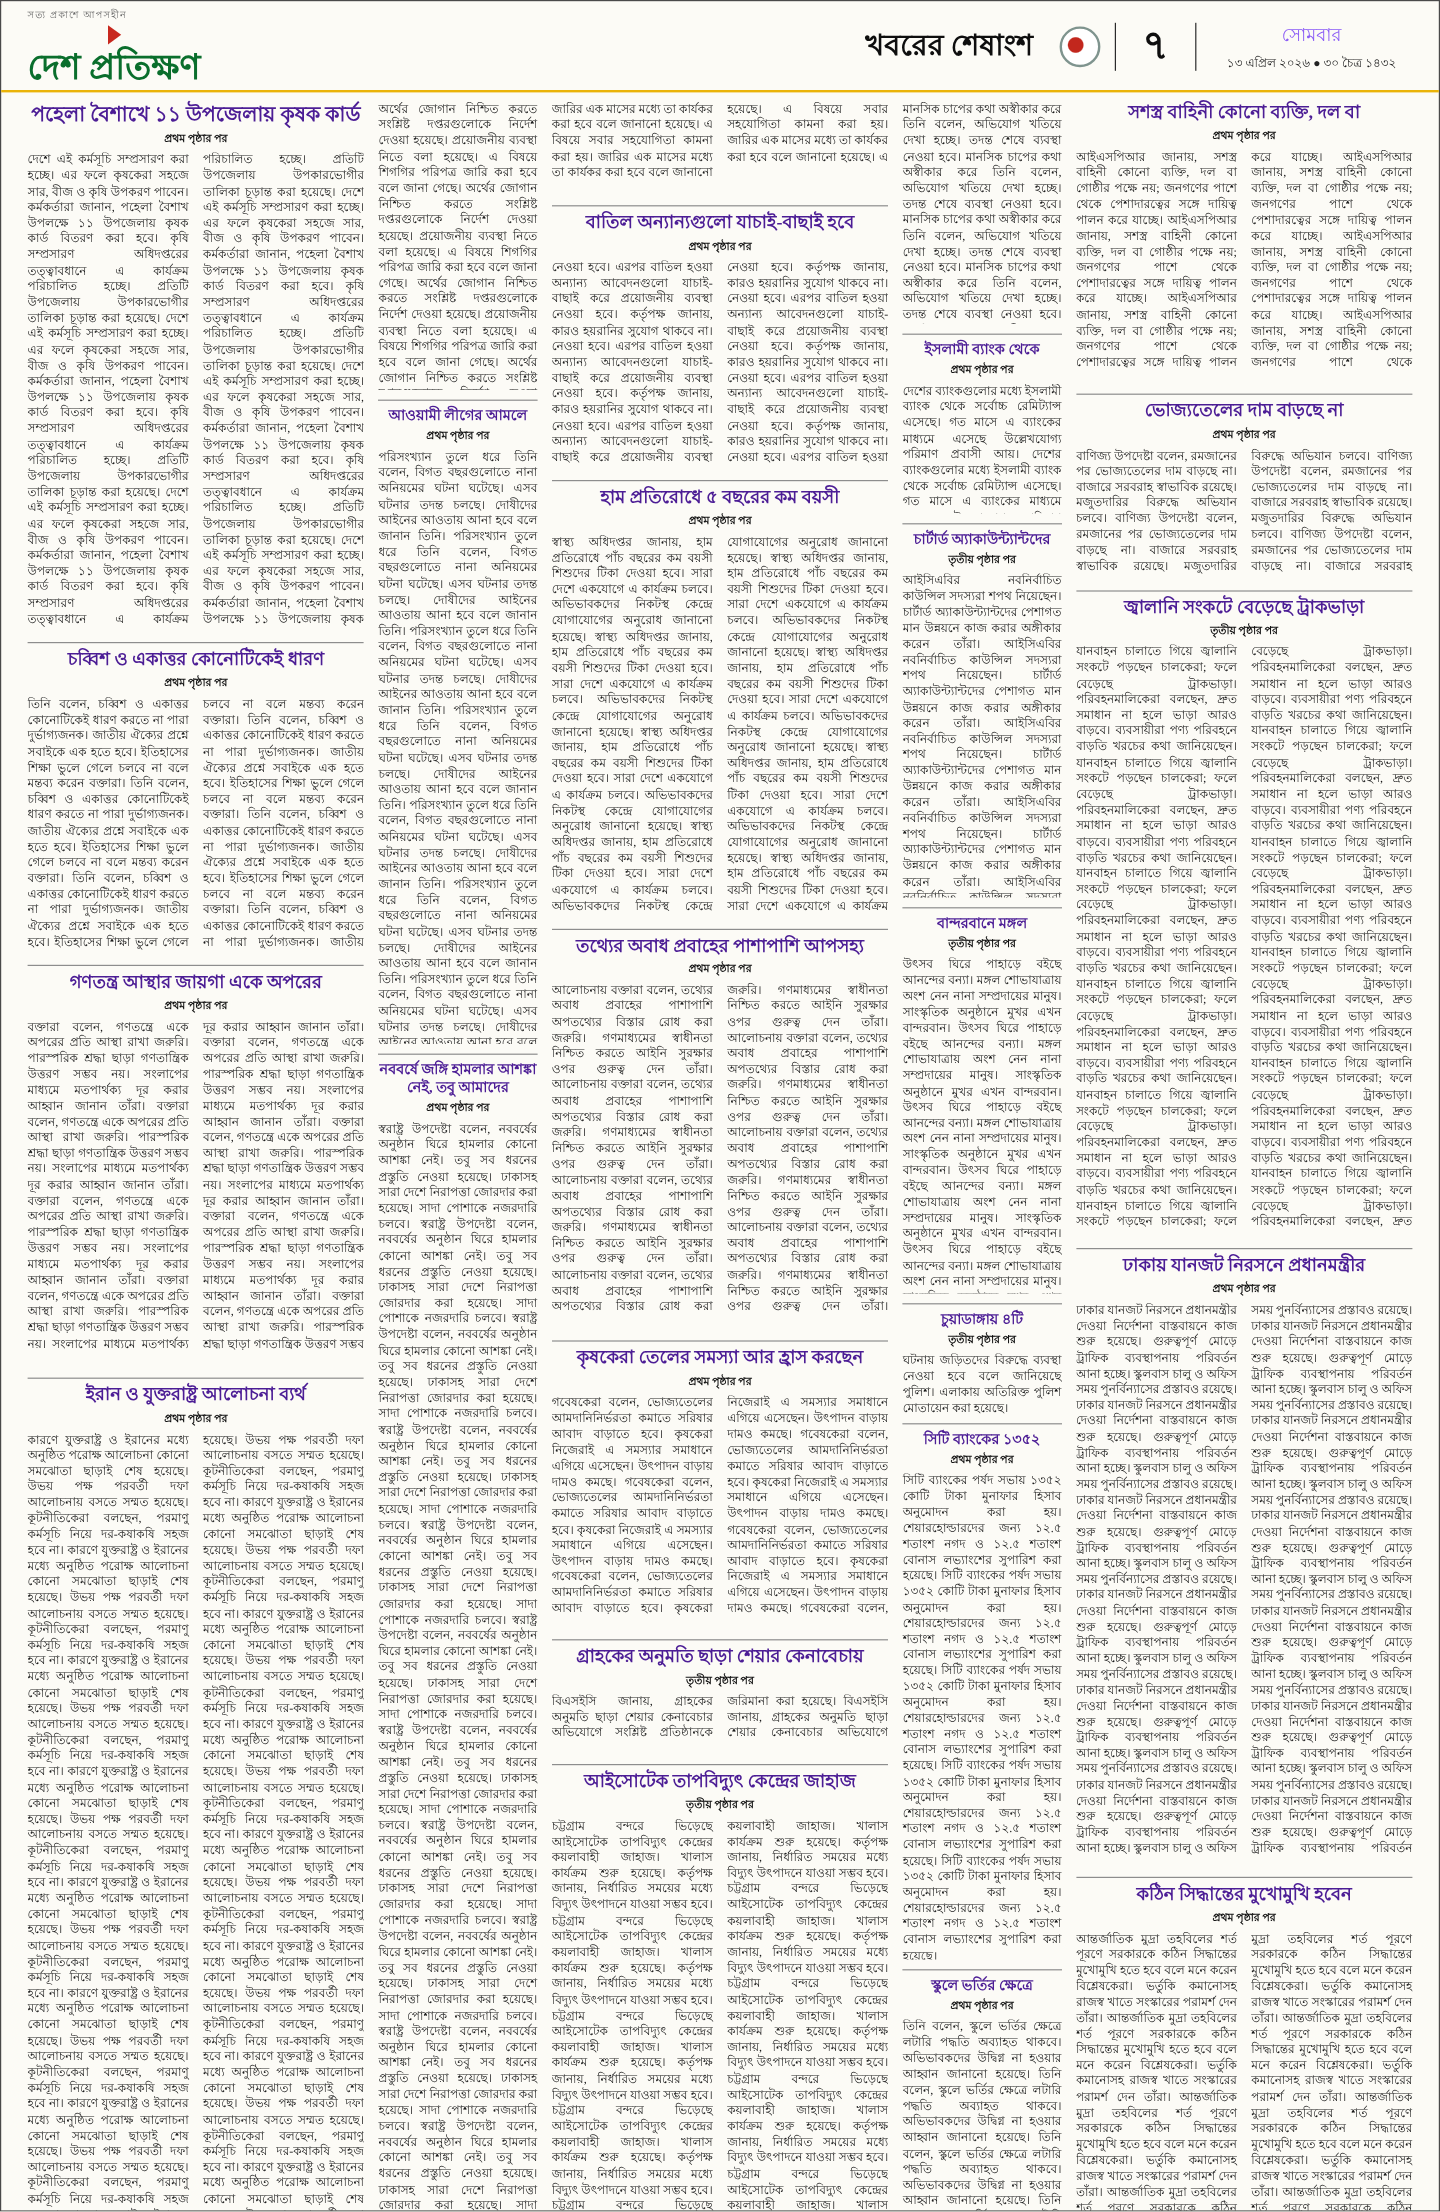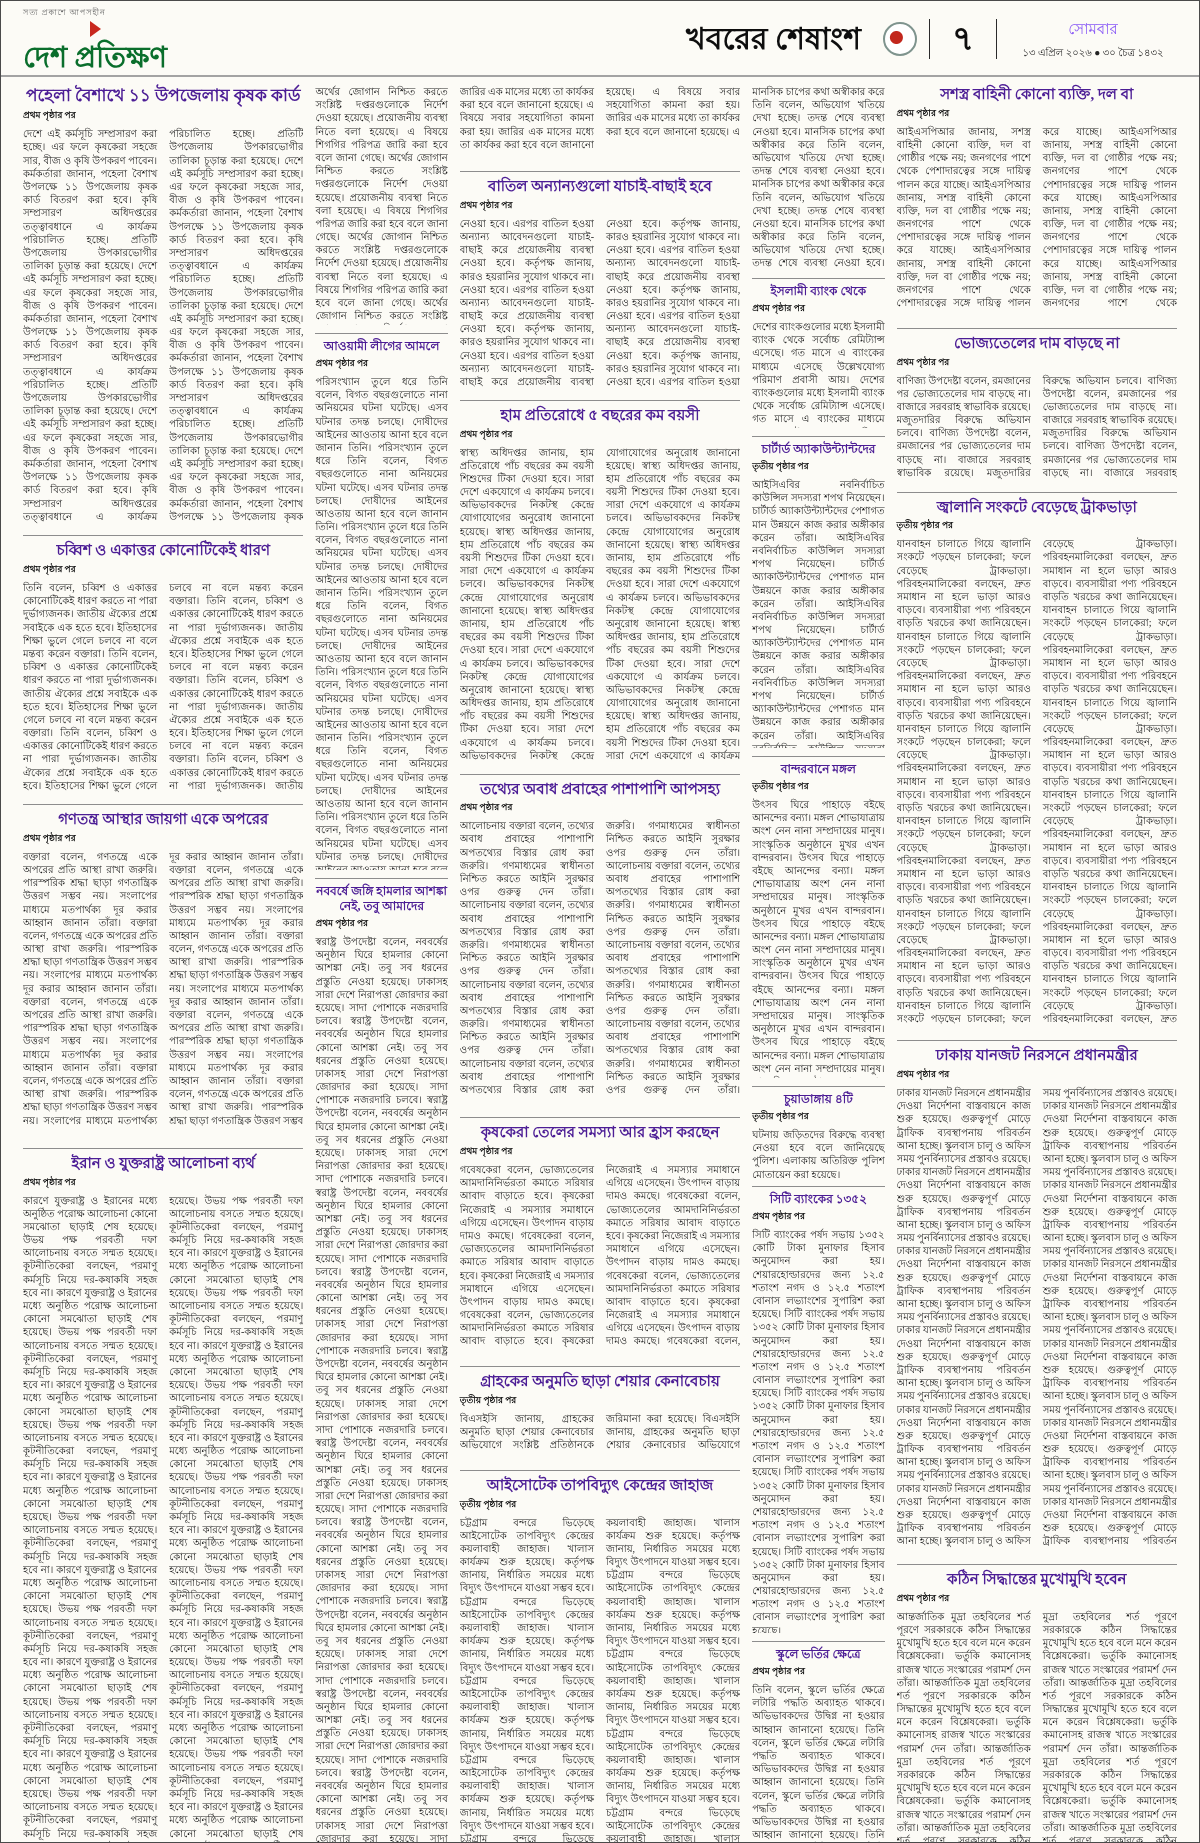--- a/index.html
+++ b/index.html
@@ -1,41 +1,41 @@
 <!DOCTYPE html>
 <html><head>
 <meta charset="utf-8">
 <style>
   html,body{margin:0;padding:0;}
   body{width:1200px;height:1843px;background:#dedbd3;font-family:"Liberation Serif","DejaVu Serif",serif;}
   .page{width:1200px;height:1843px;background:#fcfbf6;border:1px solid #4a4a4a;box-sizing:border-box;display:flex;flex-direction:column;}
-  .masthead{height:64px;display:flex;align-items:center;gap:12px;padding:6px 22px 4px;border-bottom:2px solid #a3a3a3;box-sizing:content-box;}
+  .masthead{height:64px;display:flex;align-items:center;gap:12px;padding:6px 22px 4px;border-bottom:2px solid #eab308;box-sizing:content-box;}
   .brand{display:flex;flex-direction:column;justify-content:center;}
   .tagline{font-size:8px;color:#666;letter-spacing:1px;margin-bottom:2px;}
   .brand-row{display:flex;align-items:center;gap:6px;flex-direction:column;}
   .flag-icon{width:0;height:0;border-left:11px solid #c8281e;border-top:8px solid transparent;border-bottom:8px solid transparent;}
   .paper-name{font-size:29px;font-weight:bold;color:#0a6e2c;line-height:1;white-space:nowrap;}
   .spacer{flex:1;}
-  .section-title{font-size:30px;font-weight:bold;color:#0e0e0e;margin:0;line-height:1;white-space:nowrap;}
+  .section-title{font-size:24px;font-weight:bold;color:#0e0e0e;margin:0;line-height:1;white-space:nowrap;}
   .emblem-icon{width:30px;height:30px;border-radius:50%;border:2px solid #7f948e;background:radial-gradient(circle at 38% 45%, #c2271d 0 6px, #ffffff 7px);margin-left:10px;flex:0 0 auto;}
   .vrule{width:1px;height:40px;background:#2b2b2b;}
   .page-number{font-size:34px;font-weight:bold;color:#0e0e0e;padding:0 10px;line-height:1;}
   .dateblock{text-align:center;min-width:168px;}
   .day{font-size:15px;font-weight:normal;color:#8b5cf6;}
   .date{font-size:10px;color:#222;margin-top:3px;white-space:nowrap;}
   .body-grid{flex:1;display:flex;gap:12px;padding:8px 22px 10px;overflow:hidden;}
   .colgroup{display:flex;flex-direction:column;min-width:0;}
   .g2{flex:286 0 0;}
   .g1{flex:135 0 0;}
   .article{margin-bottom:8px;}
   .ruled{border-top:1px solid #8d8d8d;padding-top:5px;}
   .hl{font-size:15px;font-weight:bold;text-align:center;line-height:1.25;margin:0 0 2px;color:#4c1d95;}
   .hl.big{font-size:17px;}
   .g1 .hl{font-size:12px;}
-  .kicker{font-size:9px;font-weight:bold;text-align:left;color:#111;margin-bottom:4px;}
+  .kicker{font-size:9px;font-weight:bold;text-align:center;color:#111;margin-bottom:4px;}
   .body{font-size:10px;line-height:1.32;text-align:justify;overflow:hidden;color:#1c1c1c;}
   .cols2{column-count:2;column-gap:12px;}
 </style>
 </head>
 <body>
 
 <div class="page">
 
   <header class="masthead">
     <div class="brand">

